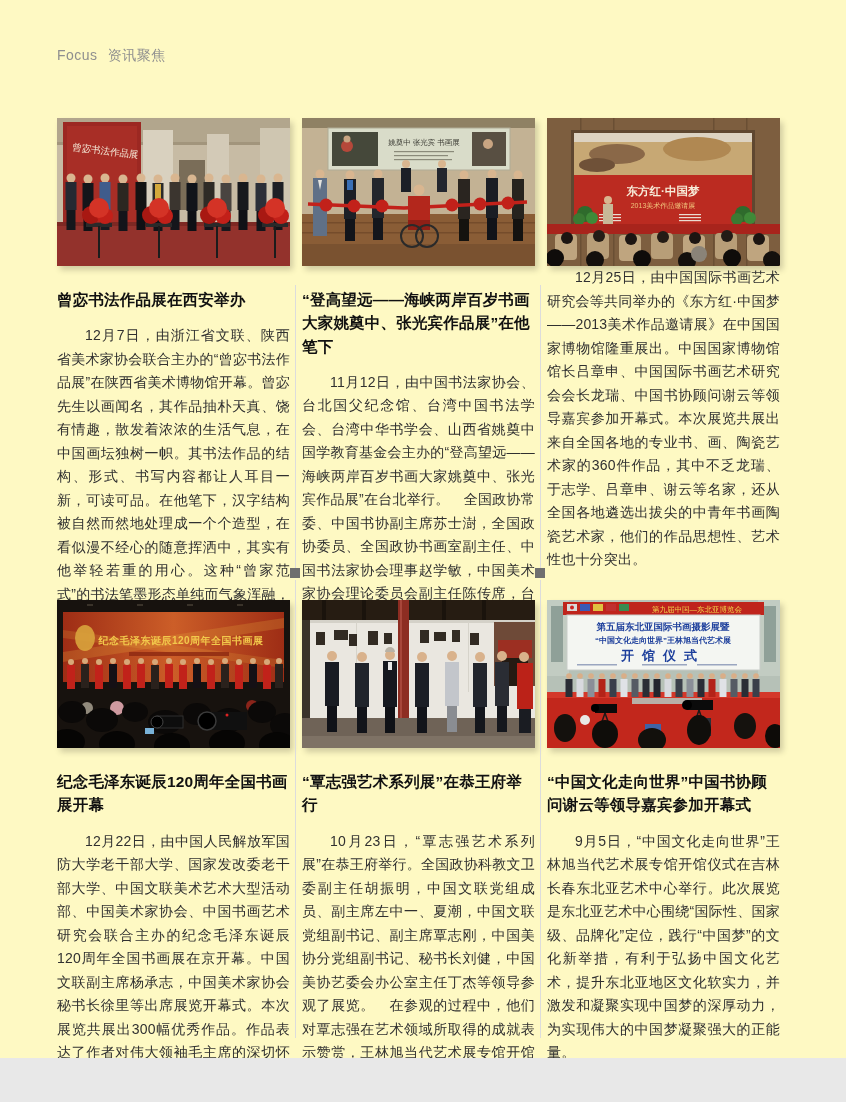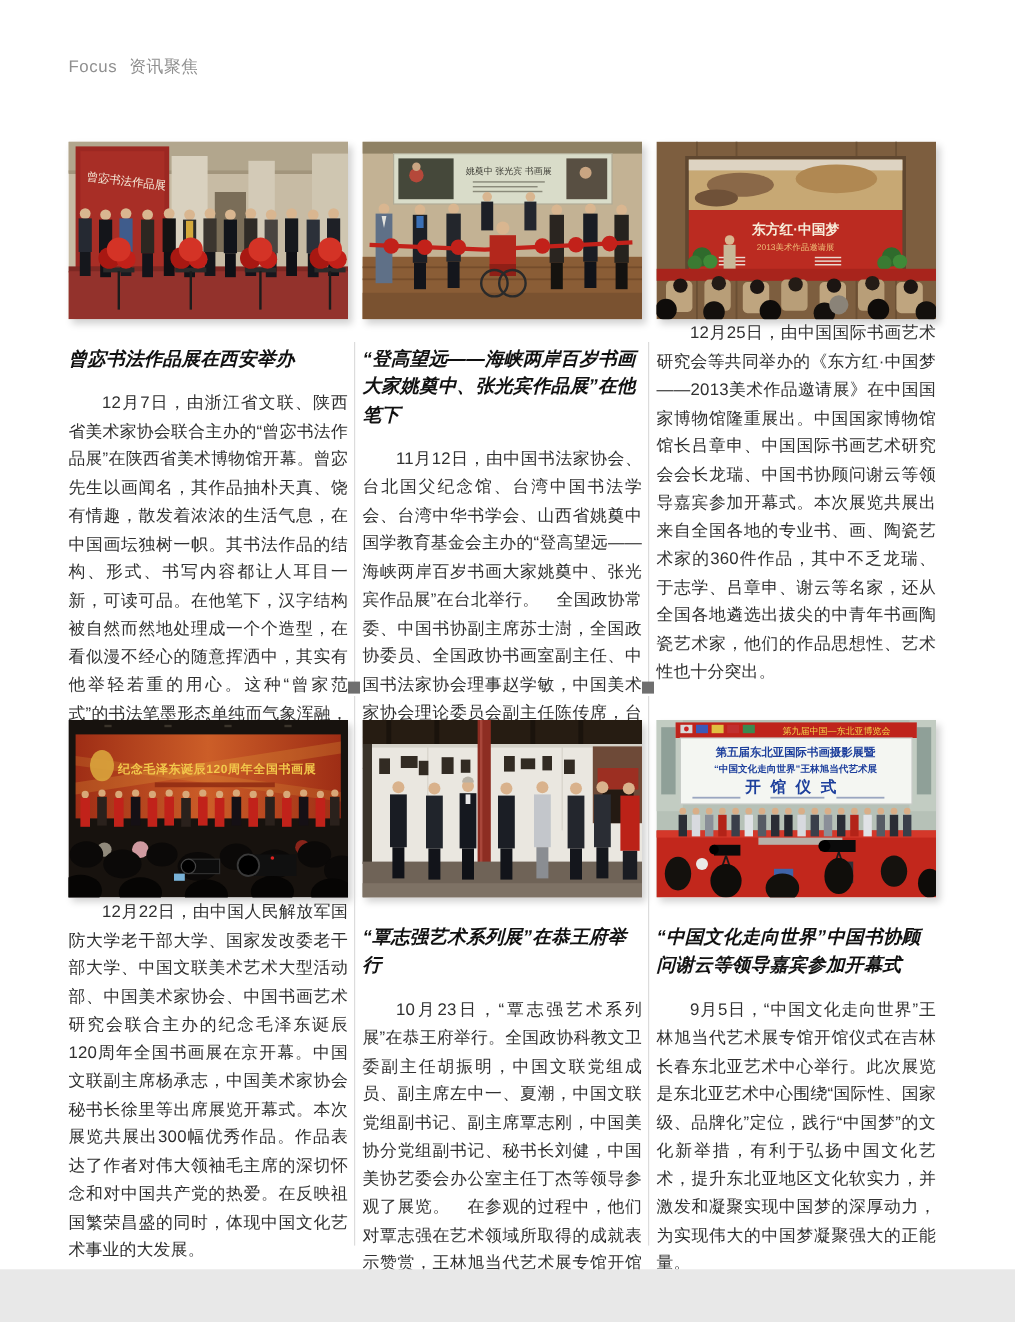--- a/index.html
+++ b/index.html
@@ -1,32 +1,32 @@
 <!DOCTYPE html>
 <html><head>
 <meta charset="utf-8">
 <style>
   html,body{margin:0;padding:0;background:#e8e8e8;}
   .page{
     position:relative;width:846px;height:1058px;margin:0 auto;
-    background:#ffffff;overflow:hidden;
+    background:#fef9c3;overflow:hidden;
     font-family:"Liberation Sans","DejaVu Sans",sans-serif;
   }
   .header{position:absolute;left:57px;top:47px;font-size:14px;color:#8f8f8f;letter-spacing:.5px;}
   .header .en{margin-right:10px;}
   .grid{
     position:absolute;left:57px;top:118px;width:723px;
     display:grid;grid-template-columns:233px 233px 233px;column-gap:12px;
     grid-template-rows:482px auto;
   }
   .article{width:233px;}
   .photo{display:block;width:233px;height:148px;box-shadow:3px 4px 6px rgba(0,0,0,.18);}
   .title{
     margin:22px 0 13px 0;font-size:15.5px;font-weight:700;color:#111;
-    line-height:1.5;letter-spacing:.2px;font-style:italic;
+    line-height:1.5;letter-spacing:.2px;
   }
   .body{
     margin:0;font-size:14px;color:#303030;line-height:1.68;
     text-align:justify;text-indent:2em;letter-spacing:.2px;
   }
   .vline{position:absolute;width:1px;background:#dcdcdc;}
   .sq{position:absolute;width:10px;height:10px;background:#6f6f6f;}
   .footer{position:absolute;left:57px;top:1066px;font-size:11.5px;color:#222;}
   .footer .num{font-weight:700;margin-right:4px;}
   .footer .zh{font-weight:700;margin-right:6px;}
@@ -397,20 +397,21 @@
         </g>
         <g>
           <rect x="100" y="116" width="26" height="12" fill="#0d0d0d" stroke="#2f2f2f" stroke-width="1"></rect>
             <circle cx="100" cy="122" r="6" fill="#000" stroke="#444" stroke-width="1"></circle>
           <rect x="150" y="112" width="40" height="18" fill="#101010"></rect>
             <circle cx="150" cy="121" r="9" fill="#000" stroke="#3a3a3a" stroke-width="1.5"></circle>
             <circle cx="170" cy="115" r="1.5" fill="#d22"></circle>
           <rect x="88" y="128" width="9" height="6" fill="#79b2d8"></rect>
         </g>
       </svg>
+      <h2 class="title">纪念毛泽东诞辰120周年全国书画展开幕</h2>
       <p class="body">12月22日，由中国人民解放军国防大学老干部大学、国家发改委老干部大学、中国文联美术艺术大型活动部、中国美术家协会、中国书画艺术研究会联合主办的纪念毛泽东诞辰120周年全国书画展在京开幕。中国文联副主席杨承志，中国美术家协会秘书长徐里等出席展览开幕式。本次展览共展出300幅优秀作品。作品表达了作者对伟大领袖毛主席的深切怀念和对中国共产党的热爱。在反映祖国繁荣昌盛的同时，体现中国文化艺术事业的大发展。</p>
     </div>
 
     <div class="article">
       <svg class="photo" viewBox="0 0 233 148" xmlns="http://www.w3.org/2000/svg">
         <rect width="233" height="148" fill="#eae7e0"></rect>
         <rect width="233" height="20" fill="#261c12"></rect>
         <rect x="20" width="4" height="20" fill="#1a130c"></rect>
           <rect x="60" width="4" height="20" fill="#1a130c"></rect>
           <rect x="140" width="4" height="20" fill="#1a130c"></rect>

